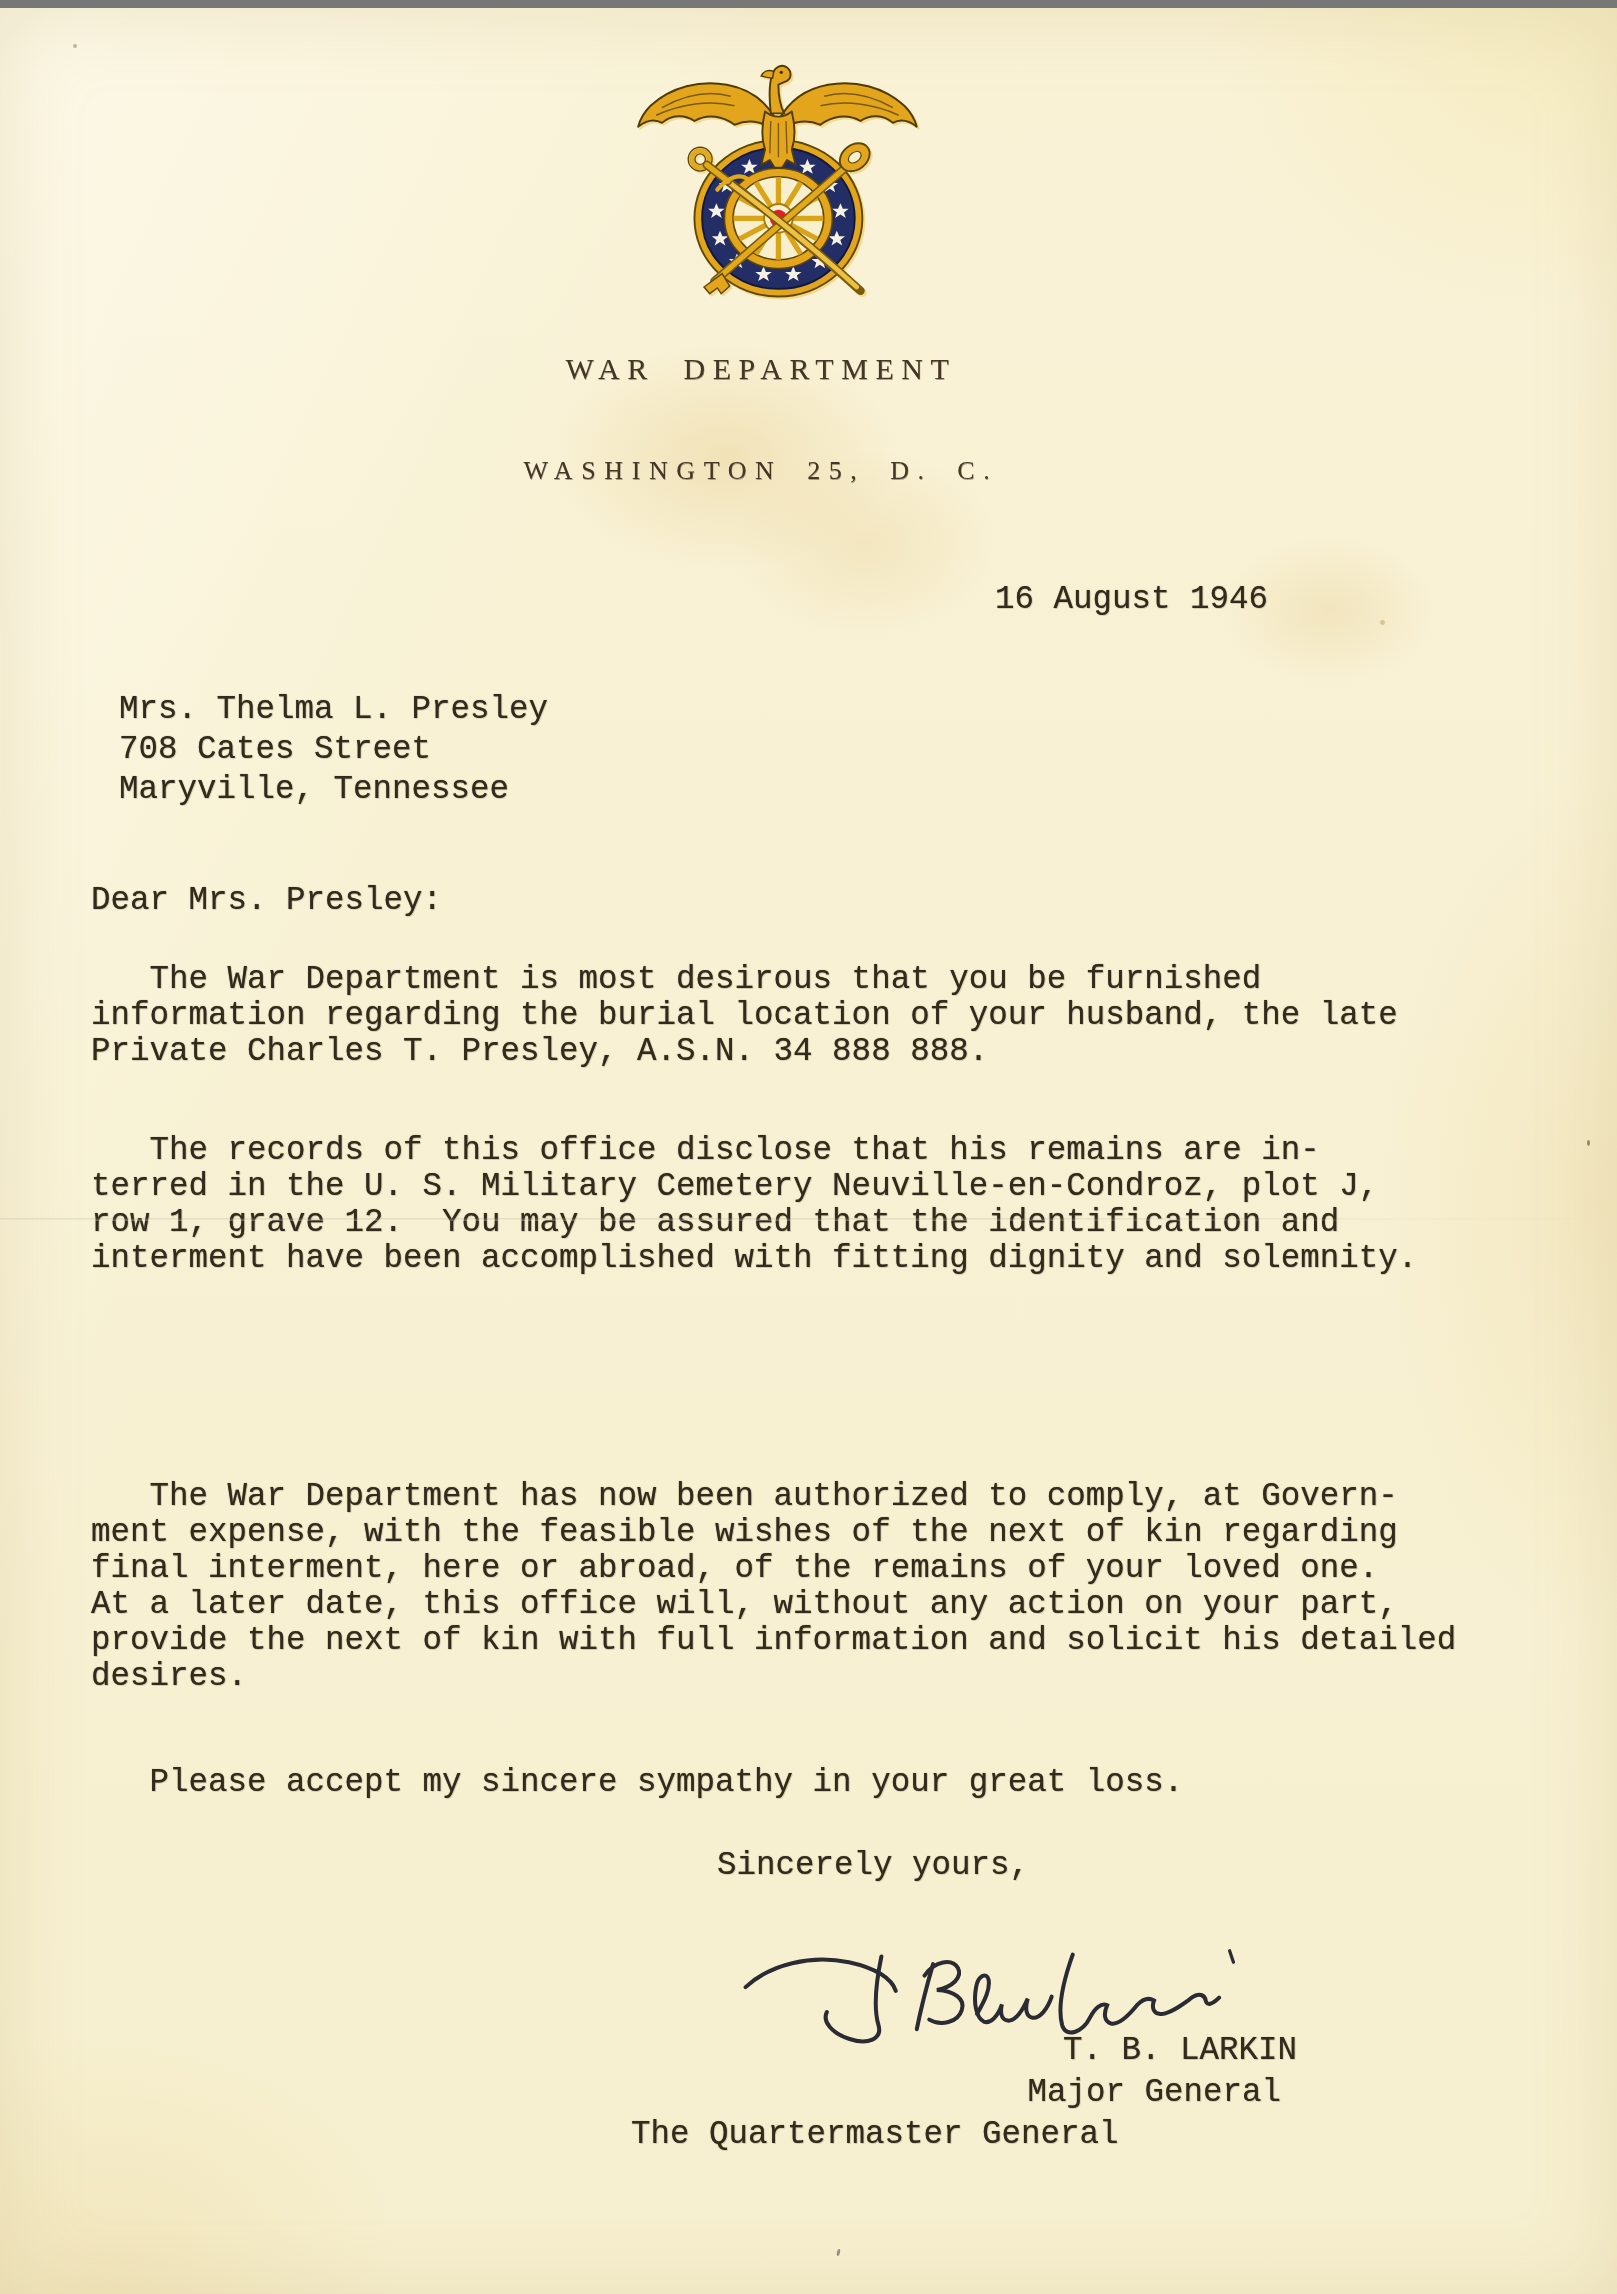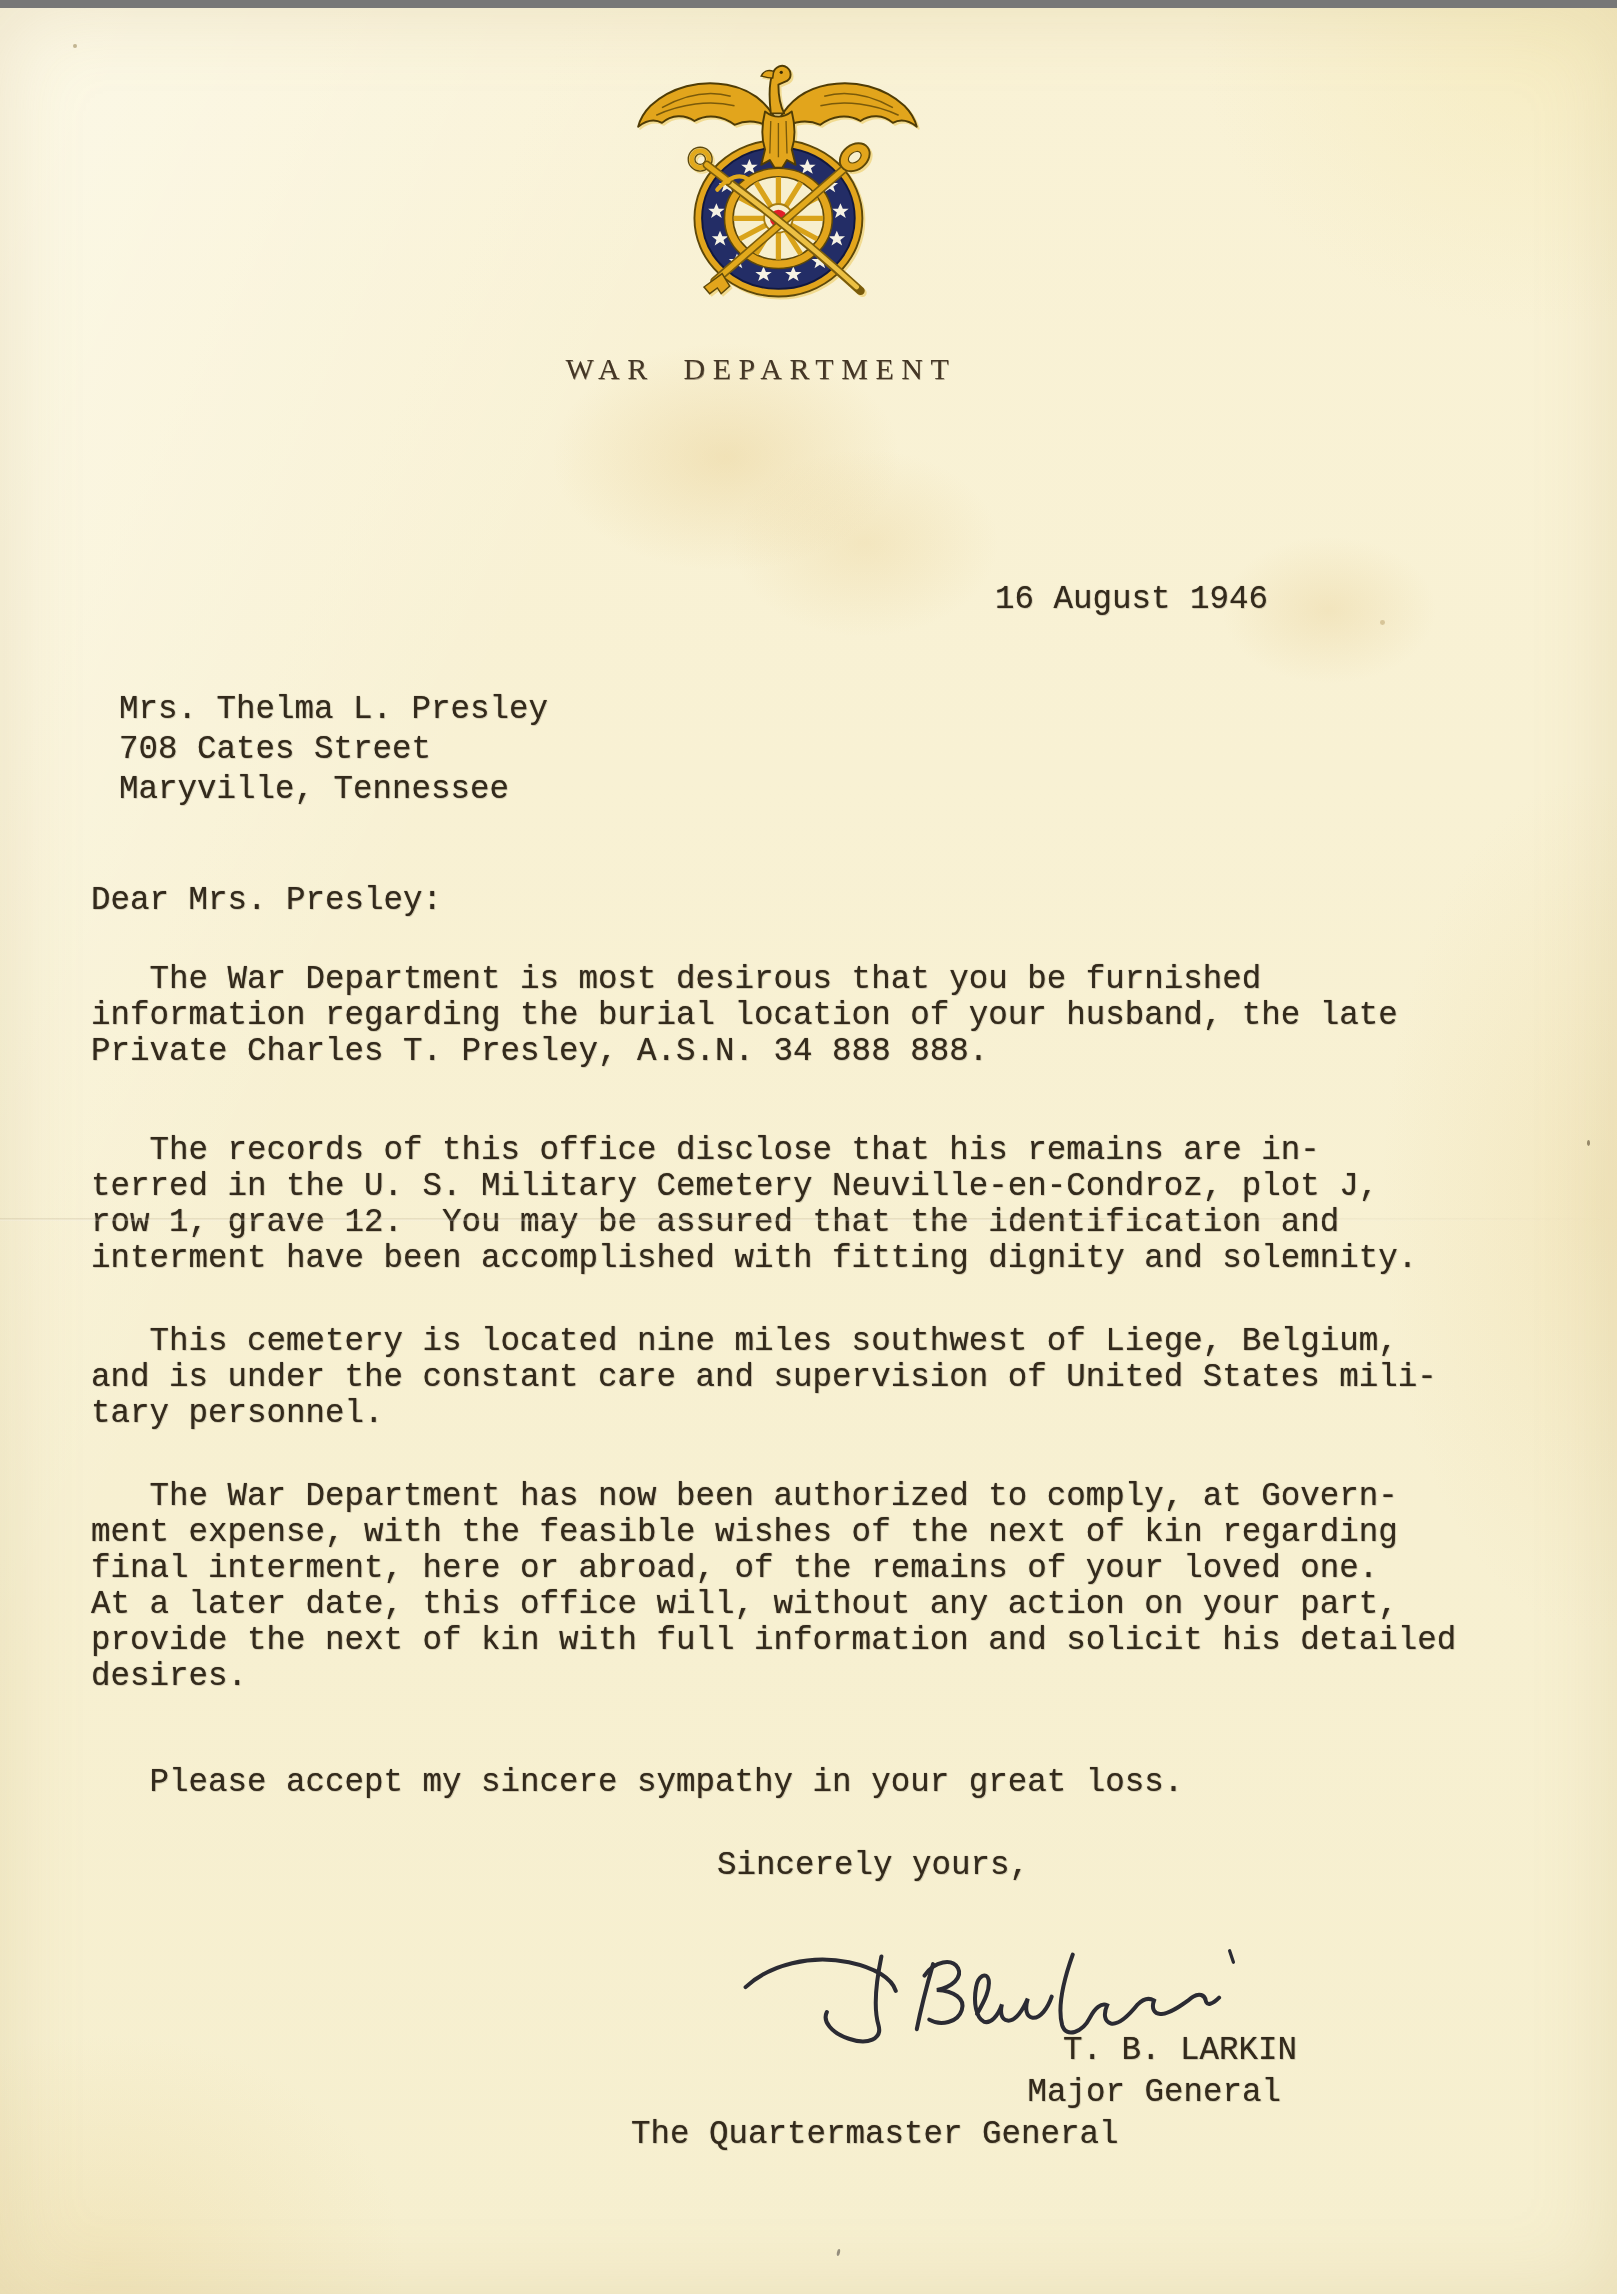--- a/index.html
+++ b/index.html
@@ -114,39 +114,37 @@
       <path fill="none" stroke="#7a5a0a" stroke-width="1.6" d="M30,52 C55,38 80,34 102,40 M24,60 C50,48 80,44 106,50 M272,52 C247,38 222,34 200,40 M278,60 C252,48 222,44 196,50"></path>
       <path stroke="#4f3c06" stroke-width="2" stroke-linejoin="round" d="M144,58 C142,40 142,26 146,16 C149,9 156,6 161,10 C166,14 166,21 161,24 L152,28 C152,38 153,48 158,58 Z"></path>
       <path stroke="#4f3c06" stroke-width="1.6" d="M147,14 C141,12 136,14 134,19 C138,20 143,21 146,21 Z"></path>
       <circle cx="155" cy="15" r="1.7" fill="#3a2c06"></circle>
       <path stroke="#4f3c06" stroke-width="2" stroke-linejoin="round" d="M138,56 C134,72 134,84 138,96 L134,112 L143,107 L148,115 L156,115 L161,107 L170,112 L166,96 C170,84 170,72 166,56 C157,63 147,63 138,56 Z"></path>
       <path fill="none" stroke="#7a5a0a" stroke-width="1.4" d="M144,66 L143,100 M152,68 L152,104 M160,66 L161,100"></path>
     </g>
   </svg>
 
   <div class="abs lh lh1" style="top:344px">WAR DEPARTMENT</div>
+  <div class="abs lh lh3" style="top:448px">WASHINGTON 25, D. C.</div>
 
   <div class="abs tw" style="left:995px;top:574px">16 August 1946</div>
 
   <div class="abs tw" style="left:119px;top:682px;line-height:40px">Mrs. Thelma L. Presley
 708 Cates Street
 Maryville, Tennessee</div>
 
   <div class="abs tw" style="left:91px;top:875px">Dear Mrs. Presley:</div>
 
   <div class="abs tw" style="left:91px;top:954px">   The War Department is most desirous that you be furnished
 information regarding the burial location of your husband, the late
 Private Charles T. Presley, A.S.N. 34 888 888.</div>
   <div class="abs tw" style="left:91px;top:1125px">   The records of this office disclose that his remains are in-
 terred in the U. S. Military Cemetery Neuville-en-Condroz, plot J,
 row 1, grave 12.  You may be assured that the identification and
 interment have been accomplished with fitting dignity and solemnity.</div>
-  <div class="abs tw" style="left:91px;top:1316px">   This cemetery is located nine miles southwest of Liege, Belgium,
-and is under the constant care and supervision of United States mili-
-tary personnel.</div>
   <div class="abs tw" style="left:91px;top:1471px">   The War Department has now been authorized to comply, at Govern-
 ment expense, with the feasible wishes of the next of kin regarding
 final interment, here or abroad, of the remains of your loved one.
 At a later date, this office will, without any action on your part,
 provide the next of kin with full information and solicit his detailed
 desires.</div>
   <div class="abs tw" style="left:91px;top:1757px">   Please accept my sincere sympathy in your great loss.</div>
 
   <div class="abs tw" style="left:717px;top:1840px">Sincerely yours,</div>
 

